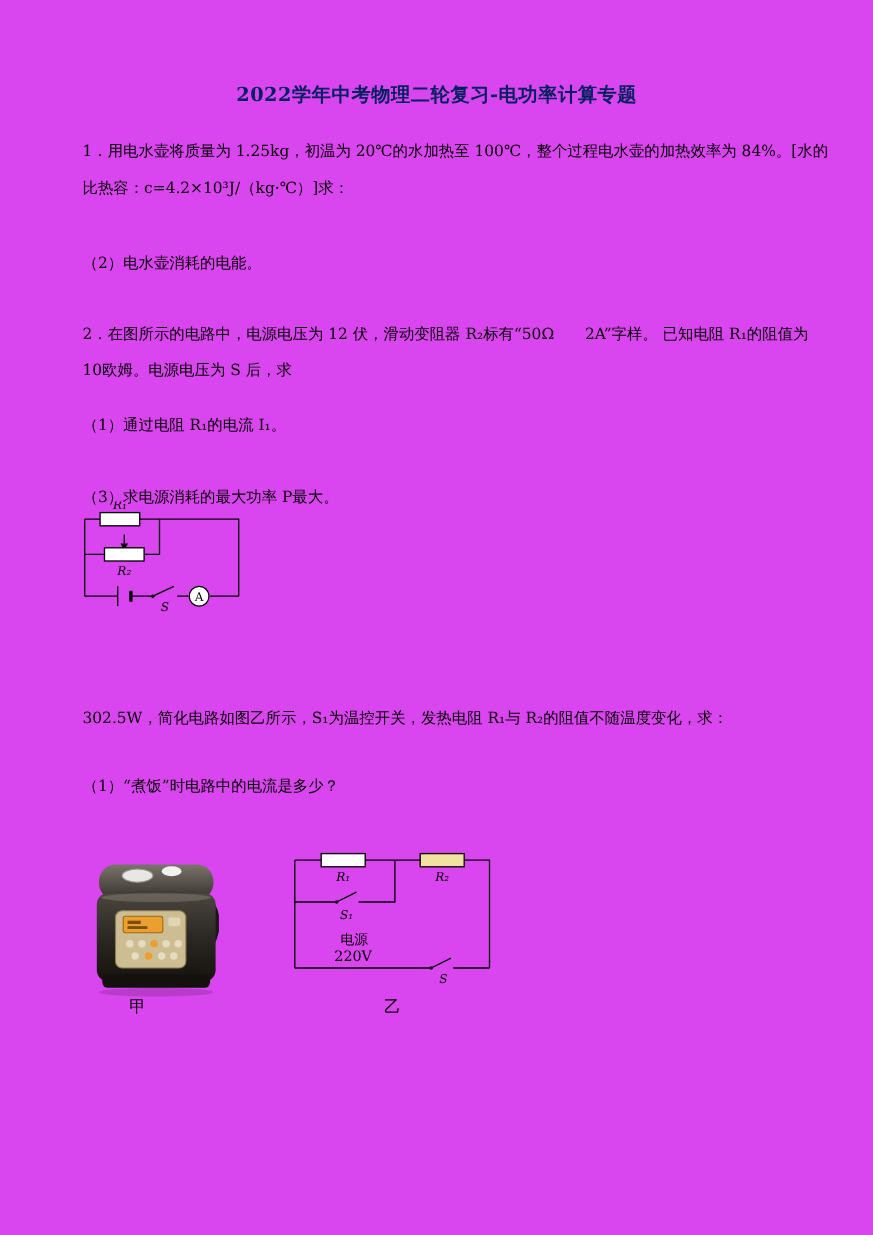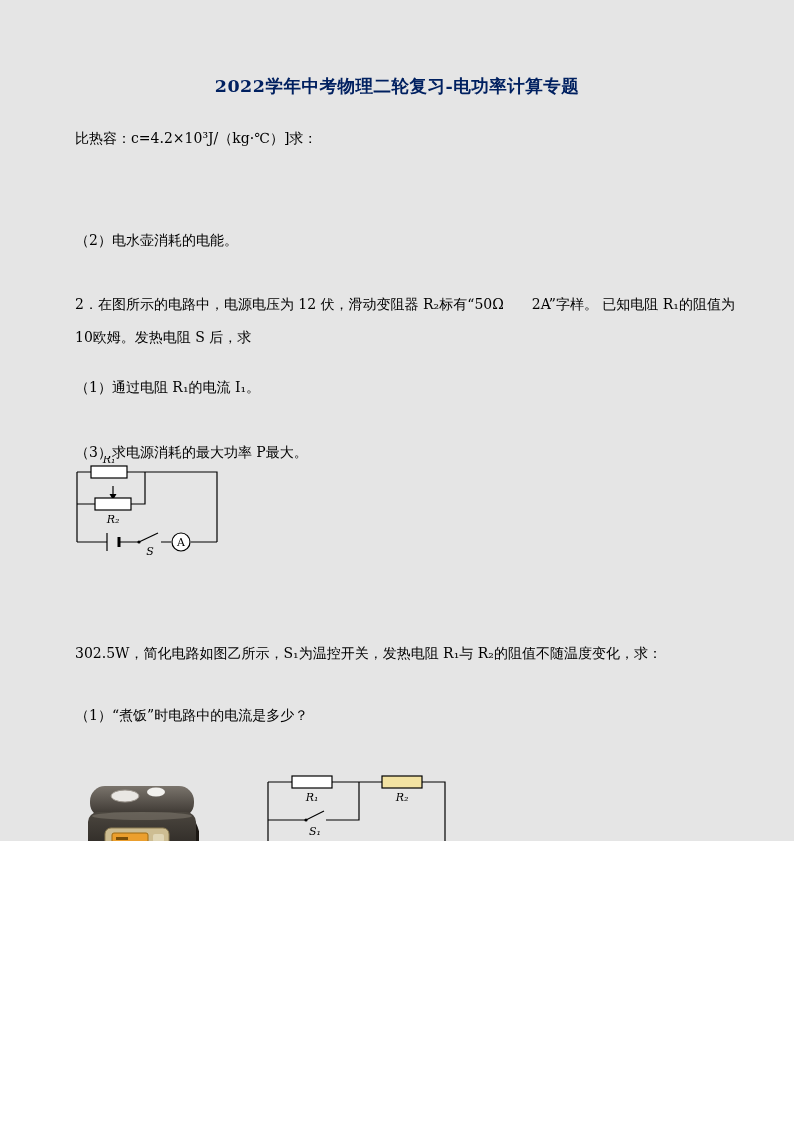--- a/index.html
+++ b/index.html
@@ -1,21 +1,21 @@
 <!DOCTYPE html>
 <html><head>
 <meta charset="utf-8">
 <style>
   * { box-sizing: border-box; }
   html, body { margin: 0; padding: 0; background: #ffffff; }
   .page {
     position: relative;
     width: 794px;
-    height: 841px;
-    background: #e5e5e5;
+    height: 1123px;
+    background: #d946ef;
     font-family: "DejaVu Serif", "Liberation Serif", serif;
     color: #000000;
     overflow: hidden;
   }
   .title {
     position: absolute;
     top: 74px;
     left: 0;
     width: 100%;
     margin: 0;
@@ -43,27 +43,28 @@
   .cplain { font-size: 11px; }
 </style>
 </head>
 <body>
 
 <div class="page">
 
   <h1 class="title">2022学年中考物理二轮复习-电功率计算专题</h1>
 
   <div class="tblock" style="top:122px">
+    <div>1．用电水壶将质量为 1.25kg，初温为 20℃的水加热至 100℃，整个过程电水壶的加热效率为 84%。[水的</div>
     <div>比热容：c=4.2×10³J/（kg·℃）]求：</div>
   </div>
   <div class="tblock" style="top:224px">（2）电水壶消耗的电能。</div>
 
   <div class="tblock" style="top:288px">
     <div>2．在图所示的电路中，电源电压为 12 伏，滑动变阻器 R₂标有“50Ω　　2A”字样。 已知电阻 R₁的阻值为</div>
-    <div>10欧姆。发热电阻 S 后，求</div>
+    <div>10欧姆。电源电压为 S 后，求</div>
   </div>
   <div class="tblock" style="top:371px">（1）通过电阻 R₁的电流 I₁。</div>
   <div class="tblock" style="top:436px">（3）求电源消耗的最大功率 P最大。</div>
 
   <svg width="148" height="104" viewBox="0 0 148 104" style="left:73px; top:456px;">
     <g stroke="#000" stroke-width="1.2" fill="none">
       <path d="M4,16 H144 V86 M4,16 V86"></path>
       <path d="M4,86 H34 M46,86 H66 M88,86 H98 M118,86 H144"></path>
       <line x1="34" y1="77" x2="34" y2="95"></line>
       <line x1="46" y1="81" x2="46" y2="91" stroke-width="3"></line>

